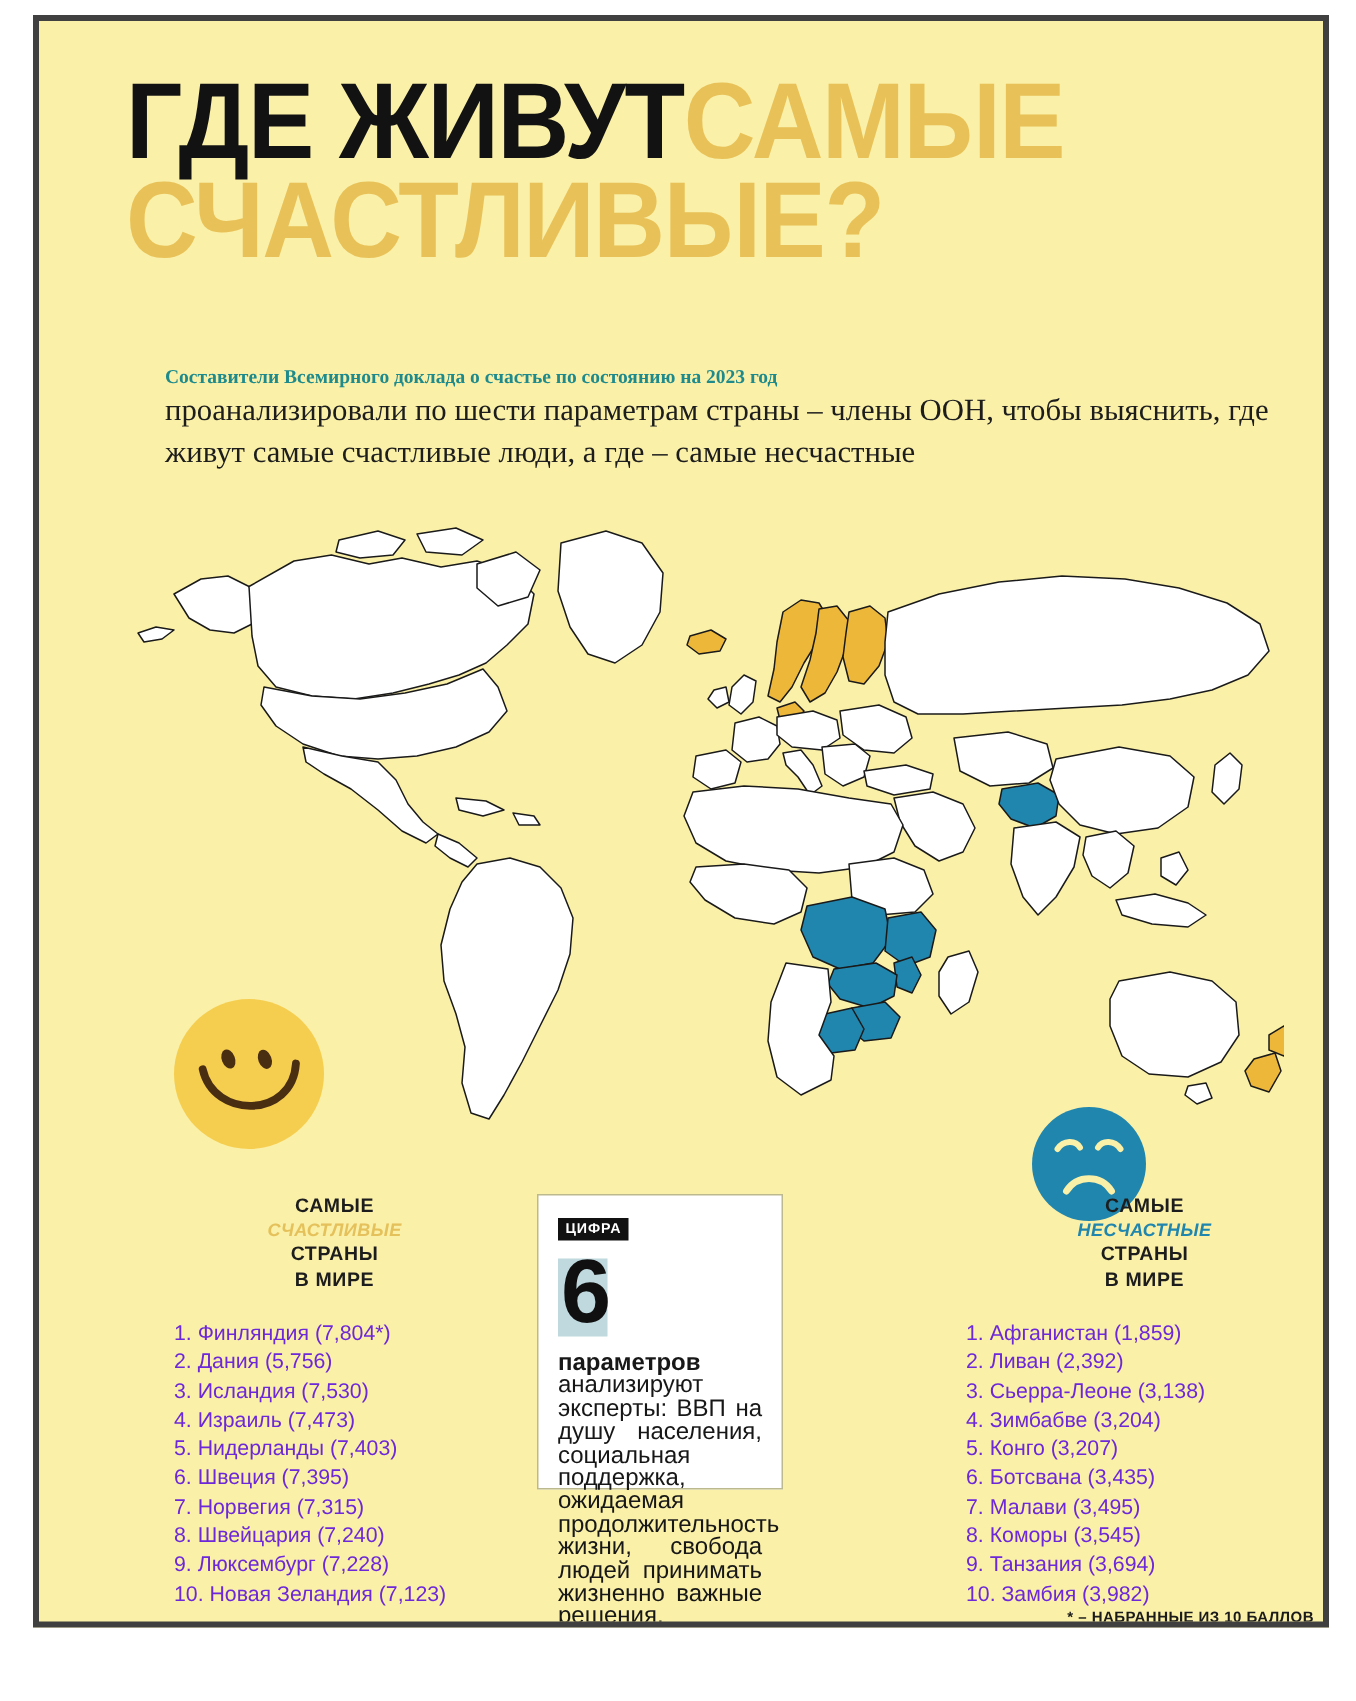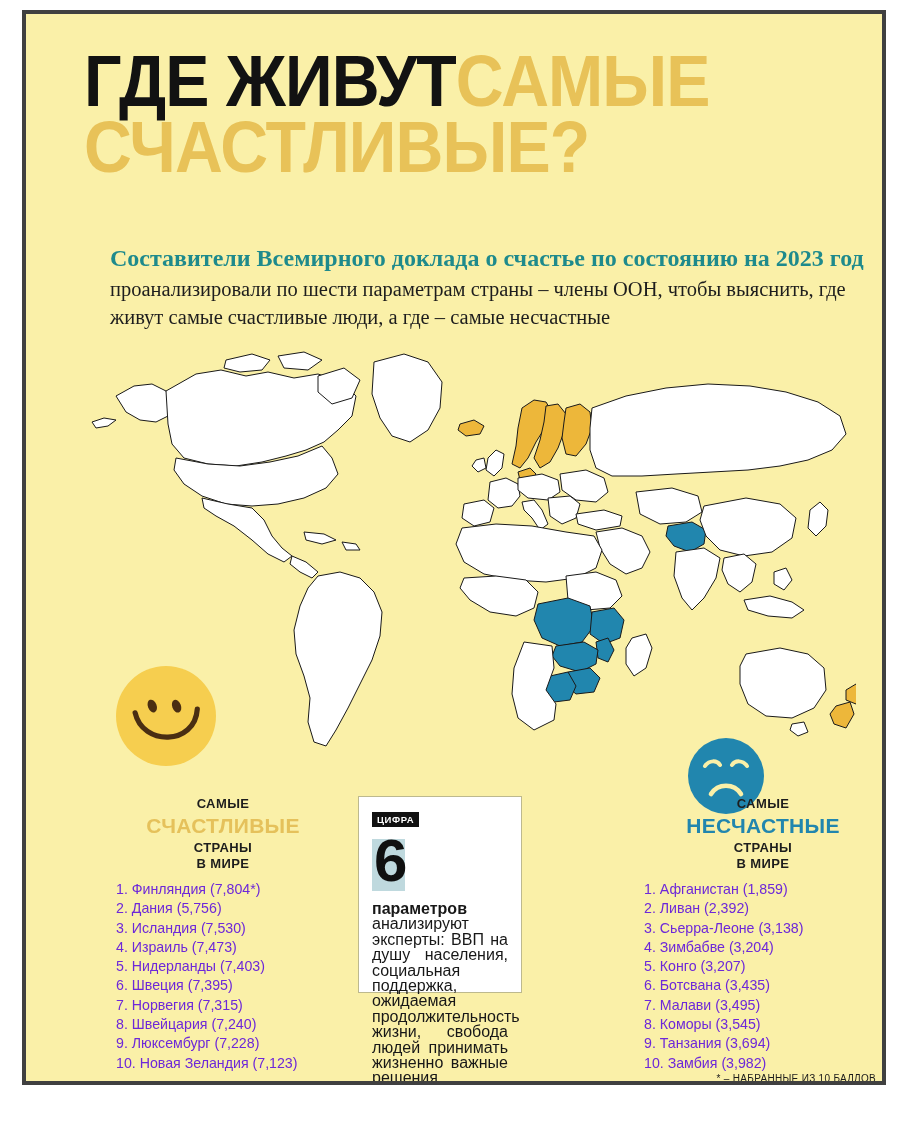--- a/index.html
+++ b/index.html
@@ -48,21 +48,21 @@
     top: 228px;
     width: 760px;
     font-family: "Liberation Serif", serif;
     font-size: 20.5px;
     line-height: 1.38;
     color: #1d1d1d;
   }
   #subtitle .lead {
     color: #1E8A8C;
     font-weight: bold;
-    font-size: 24px;
+    font-size: 13px;
     display: block;
   }
   #subtitle .rest { display: block; }
 
   
   #map-wrap {
     position: absolute;
     left: 30px;
     top: 332px;
     width: 800px;
@@ -84,22 +84,23 @@
     line-height: 1.28;
   }
   .col-head .l1, .col-head .l3, .col-head .l4 {
     display: block;
     font-size: 13px;
     letter-spacing: 0.4px;
     color: #1d1d1d;
   }
   .col-head .l2 {
     display: block;
-    font-size: 21px;
+    font-size: 12px;
     letter-spacing: 0.3px;
+    font-style: italic;
   }
   #left-head  { left: 72px;  top: 782px; width: 250px; }
   #left-head .l2 { color: #E5C15B; }
   #right-head { left: 612px; top: 782px; width: 250px; }
   #right-head .l2 { color: #2186AE; }
 
   
   .rank-list {
     position: absolute;
     list-style: none;
@@ -168,21 +169,21 @@
     text-align: justify;
   }
   #fact-body b { font-weight: bold; }
 
   
   #footnote {
     position: absolute;
     right: 6px;
     bottom: -3px;
     font-family: "Liberation Sans", sans-serif;
-    font-weight: normal;
+    font-weight: bold;
     font-size: 10px;
     letter-spacing: 0.3px;
     color: #1a1a1a;
     white-space: nowrap;
     margin-left: 19px;
   }
 </style>
 </head>
 <body>
 

